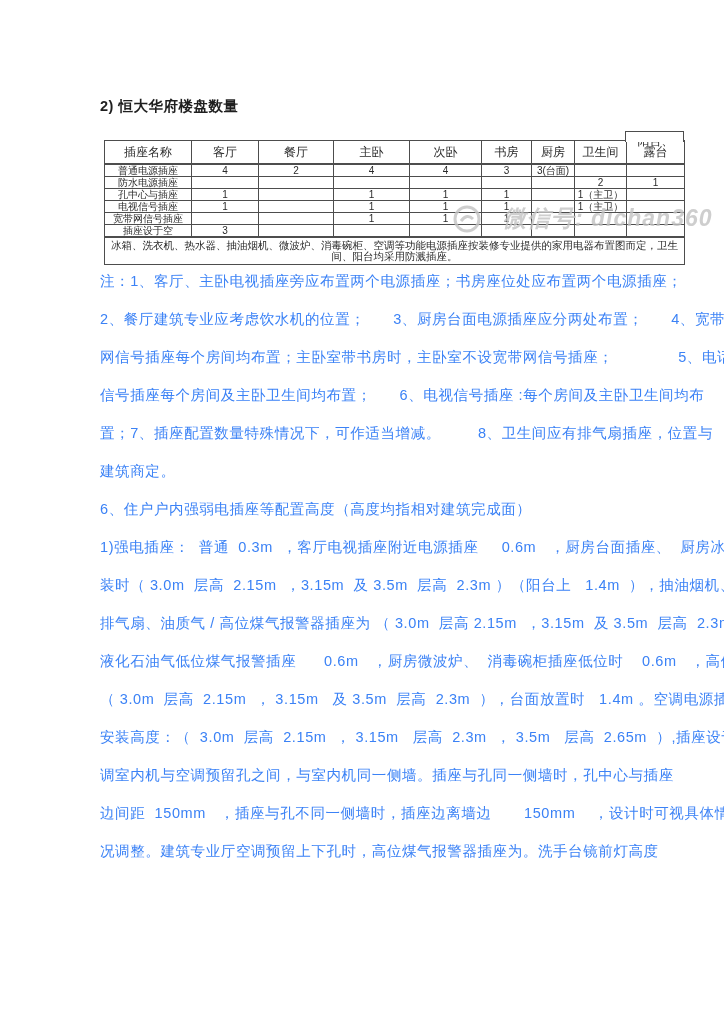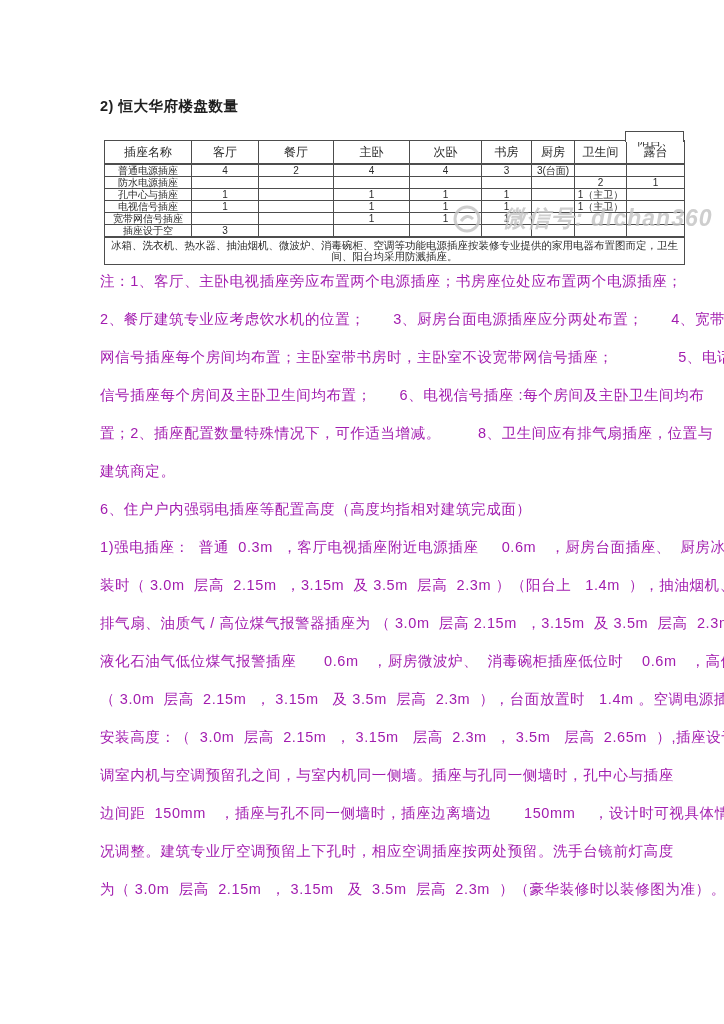--- a/index.html
+++ b/index.html
@@ -41,21 +41,21 @@
     position:absolute; left:453px; top:203px; z-index:5;
     display:flex; align-items:center; gap:22px;
     color:#c3c3c3; opacity:0.8; font-size:23px; font-weight:bold;
     font-style:italic; letter-spacing:1px; white-space:nowrap;
     pointer-events:none;
   }
   .watermark svg { display:block; }
   
   .body-text {
     position:absolute; left:100px; top:262px; width:560px;
-    font-size:14.5px; letter-spacing:0.6px; color:#a21caf;
+    font-size:14.5px; letter-spacing:0.6px; color:#3b82f6;
   }
   .body-text .line { height:38px; line-height:38px; white-space:pre; }
 </style>
 </head>
 <body>
 
 <div class="page">
 
   <div class="doc-title">2) 恒大华府楼盘数量</div>
 
@@ -166,28 +166,27 @@
       <path d="M8 16 q6 -8 12 -2" fill="none" stroke="#c3c3c3" stroke-width="3"></path>
     </svg>
     <span>微信号: dichan360</span>
   </div>
 
   <div class="body-text">
     <div class="line">注：1、客厅、主卧电视插座旁应布置两个电源插座；书房座位处应布置两个电源插座；</div>
     <div class="line">2、餐厅建筑专业应考虑饮水机的位置；      3、厨房台面电源插座应分两处布置；      4、宽带</div>
     <div class="line">网信号插座每个房间均布置；主卧室带书房时，主卧室不设宽带网信号插座；              5、电话</div>
     <div class="line">信号插座每个房间及主卧卫生间均布置；      6、电视信号插座 :每个房间及主卧卫生间均布</div>
-    <div class="line">置；2、插座配置数量特殊情况下，可作适当增减。        8、卫生间应有排气扇插座，位置与</div>
+    <div class="line">置；7、插座配置数量特殊情况下，可作适当增减。        8、卫生间应有排气扇插座，位置与</div>
     <div class="line">建筑商定。</div>
     <div class="line">6、住户户内强弱电插座等配置高度（高度均指相对建筑完成面）</div>
     <div class="line">1)强电插座：  普通  0.3m  ，客厅电视插座附近电源插座     0.6m   ，厨房台面插座、  厨房冰箱、</div>
     <div class="line">装时（ 3.0m  层高  2.15m  ，3.15m  及 3.5m  层高  2.3m ）（阳台上   1.4m  ），抽油烟机、</div>
     <div class="line">排气扇、油质气 / 高位煤气报警器插座为 （ 3.0m  层高 2.15m  ，3.15m  及 3.5m  层高  2.3m ），</div>
     <div class="line">液化石油气低位煤气报警插座      0.6m   ，厨房微波炉、  消毒碗柜插座低位时    0.6m   ，高位时</div>
     <div class="line">（ 3.0m  层高  2.15m  ， 3.15m   及 3.5m  层高  2.3m  ），台面放置时   1.4m 。空调电源插座</div>
     <div class="line">安装高度：（  3.0m  层高  2.15m  ， 3.15m   层高  2.3m  ， 3.5m   层高  2.65m  ）,插座设于空</div>
     <div class="line">调室内机与空调预留孔之间，与室内机同一侧墙。插座与孔同一侧墙时，孔中心与插座</div>
     <div class="line">边间距  150mm   ，插座与孔不同一侧墙时，插座边离墙边       150mm    ，设计时可视具体情</div>
-    <div class="line">况调整。建筑专业厅空调预留上下孔时，相应空调插座按两处预留。洗手台镜前灯高度</div>
-    <div class="line">为（ 3.0m  层高  2.15m  ， 3.15m   及  3.5m  层高  2.3m  ）（豪华装修时以装修图为准）。</div>
+    <div class="line">况调整。建筑专业厅空调预留上下孔时，高位煤气报警器插座为。洗手台镜前灯高度</div>
   </div>
 
 </div>
 
 </body></html>

